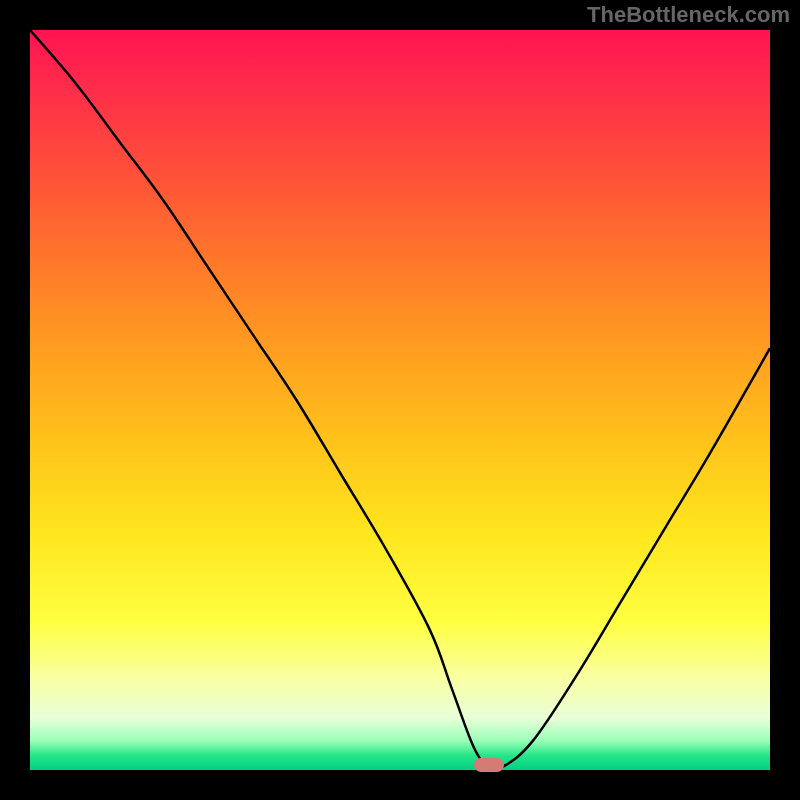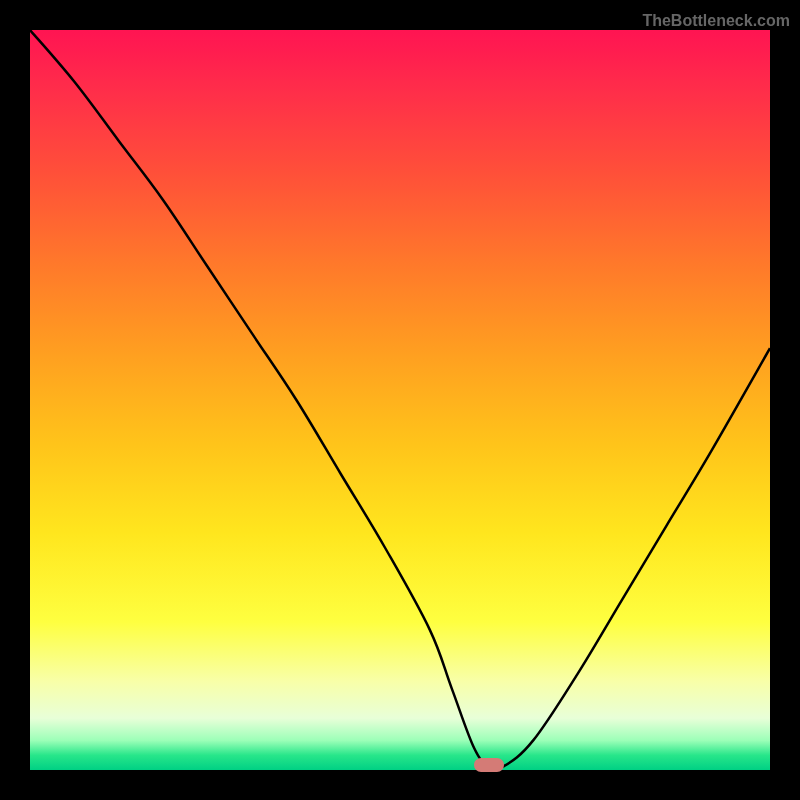--- a/index.html
+++ b/index.html
@@ -7,24 +7,24 @@
     padding: 0;
     width: 800px;
     height: 800px;
     background: #000;
     position: relative;
     overflow: hidden;
     font-family: Arial, Helvetica, sans-serif;
   }
   .watermark {
     position: absolute;
-    top: 12px;
+    top: 2px;
     right: 10px;
     color: #666;
-    font-size: 16px;
+    font-size: 22px;
     font-weight: bold;
     z-index: 10;
   }
   .plot-area {
     position: absolute;
     left: 30px;
     top: 30px;
     width: 740px;
     height: 740px;
     background: linear-gradient(to bottom,

